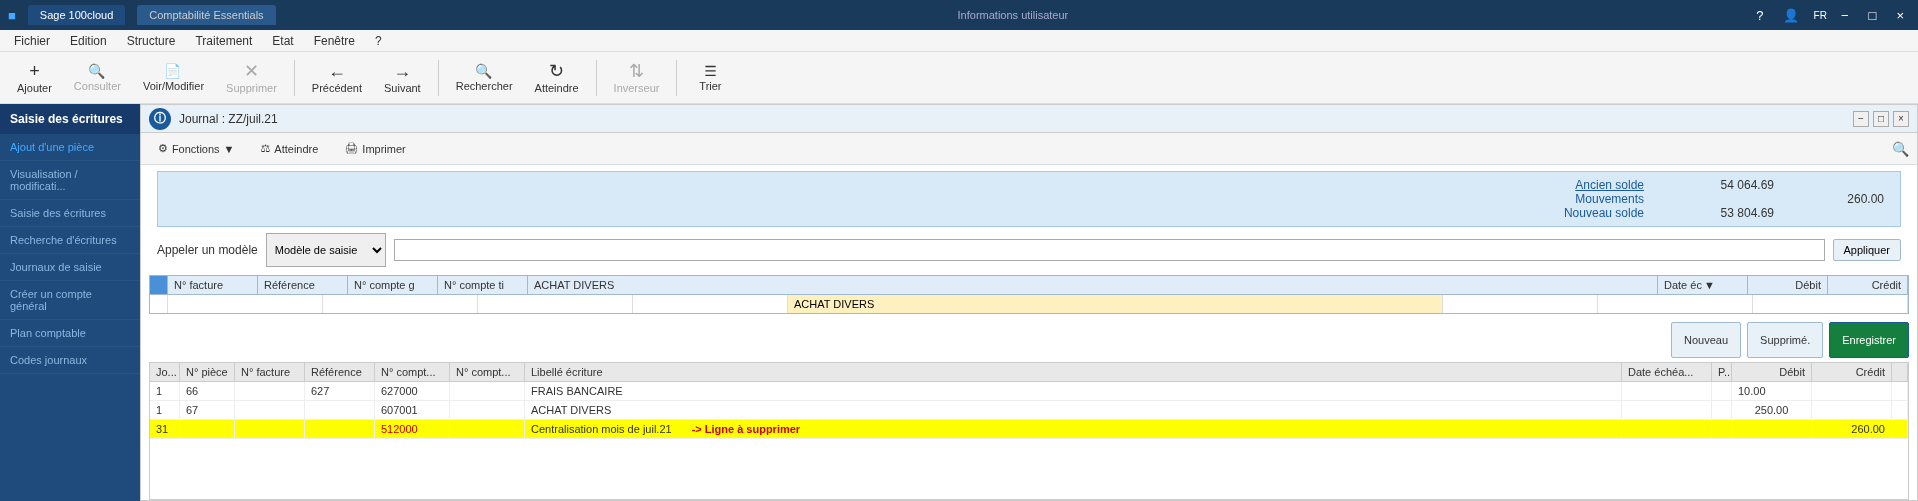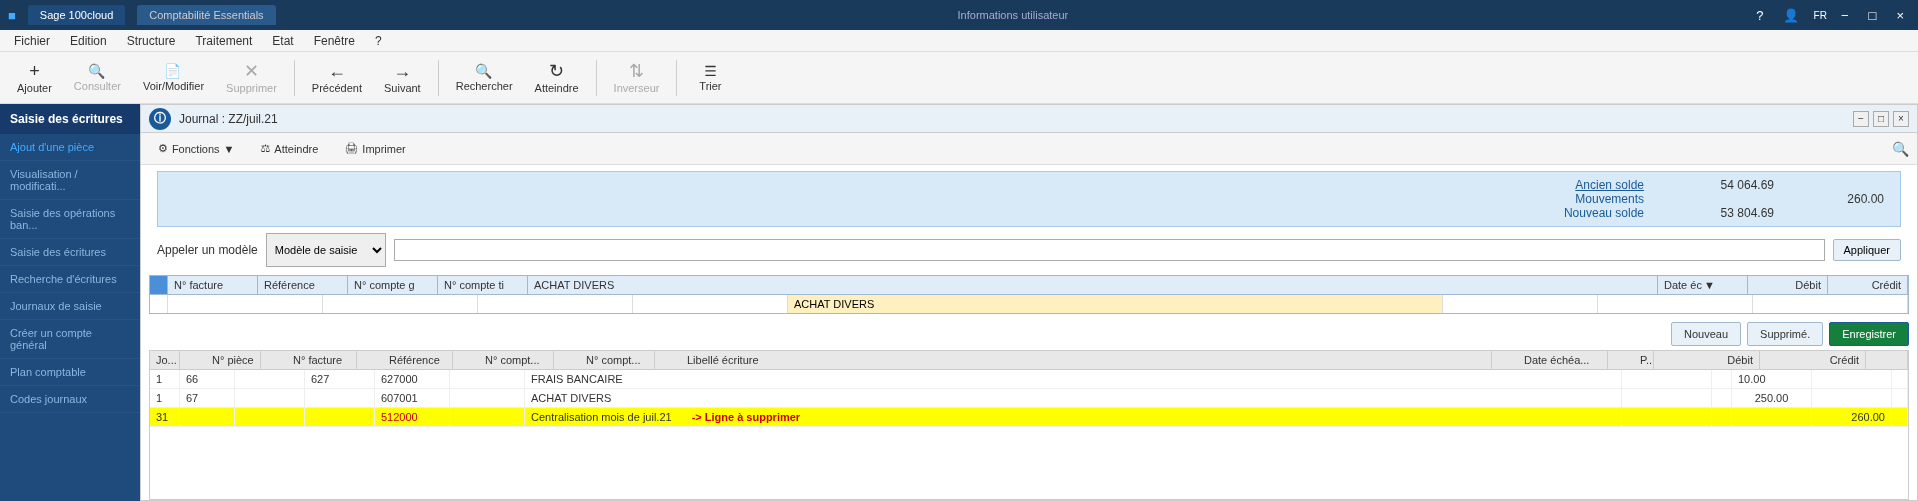--- a/index.html
+++ b/index.html
@@ -64,28 +64,28 @@
     .entry-input-row { display: flex; background: white; }
     .entry-input { padding: 3px 6px; font-size: 11px; border-right: 1px solid #ddd; min-width: 40px; outline: none; border-top: none; border-bottom: none; border-left: none; }
     .entry-input.wide { flex: 1; }
     .entry-input.active { background: #fff0c0; }
     .date-col { min-width: 80px; display: flex; align-items: center; gap: 2px; }
     .debit-col { min-width: 80px; text-align: right; }
     .credit-col { min-width: 80px; text-align: right; }
 
     
     .action-btns { display: flex; justify-content: flex-end; padding: 4px 8px; gap: 6px; }
-    .action-btn { height: 24px; padding: 0 12px; font-size: 11px; border: 1px solid #a0b8d0; cursor: pointer; border-radius: 2px; }
+    .action-btn { height: 36px; padding: 0 12px; font-size: 11px; border: 1px solid #a0b8d0; cursor: pointer; border-radius: 2px; }
     .btn-nouveau { background: #e8f0f8; color: #333; }
     .btn-supprimer { background: #e8f0f8; color: #333; }
     .btn-enregistrer { background: #15803d; color: white; border-color: #1a5a9a; }
 
     
     .table-container { margin: 0 8px; border: 1px solid #ccc; overflow: hidden; flex: 1; }
-    .table-header { display: flex; background: #e8e8e8; border-bottom: 1px solid #ccc; gap: 26px; }
+    .table-header { display: flex; background: #e8e8e8; border-bottom: 1px solid #ccc; }
     .th { padding: 3px 6px; font-size: 11px; border-right: 1px solid #ccc; color: #333; font-weight: normal; white-space: nowrap; overflow: hidden; }
     .table-row { display: flex; border-bottom: 1px solid #eee; }
     .table-row.highlighted { background: #ffff00; }
     .td { padding: 3px 6px; font-size: 11px; border-right: 1px solid #eee; white-space: nowrap; overflow: hidden; }
 
     
     .col-jo { width: 30px; flex-shrink: 0; }
     .col-piece { width: 55px; flex-shrink: 0; }
     .col-facture { width: 70px; flex-shrink: 0; }
     .col-ref { width: 70px; flex-shrink: 0; }
@@ -185,21 +185,20 @@
     <span>Trier</span>
   </div>
 </div>
 
 <div class="main-layout">
 
   <div class="sidebar">
     <div class="sidebar-title">Saisie des écritures</div>
     <div class="sidebar-item active">Ajout d'une pièce</div>
     <div class="sidebar-item">Visualisation / modificati...</div>
-    <div class="sidebar-item">Saisie des opérations ban...</div>
     <div class="sidebar-item">Saisie des écritures</div>
     <div class="sidebar-item">Recherche d'écritures</div>
     <div class="sidebar-item">Journaux de saisie</div>
     <div class="sidebar-item">Créer un compte général</div>
     <div class="sidebar-item">Plan comptable</div>
     <div class="sidebar-item">Codes journaux</div>
   </div>
 
   <div class="content">
     <div class="journal-window">

